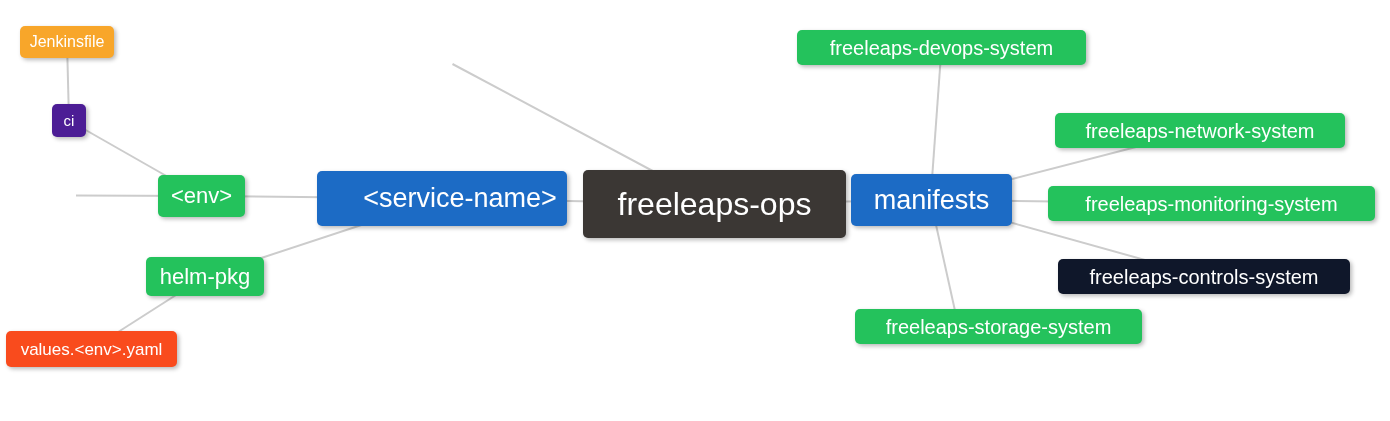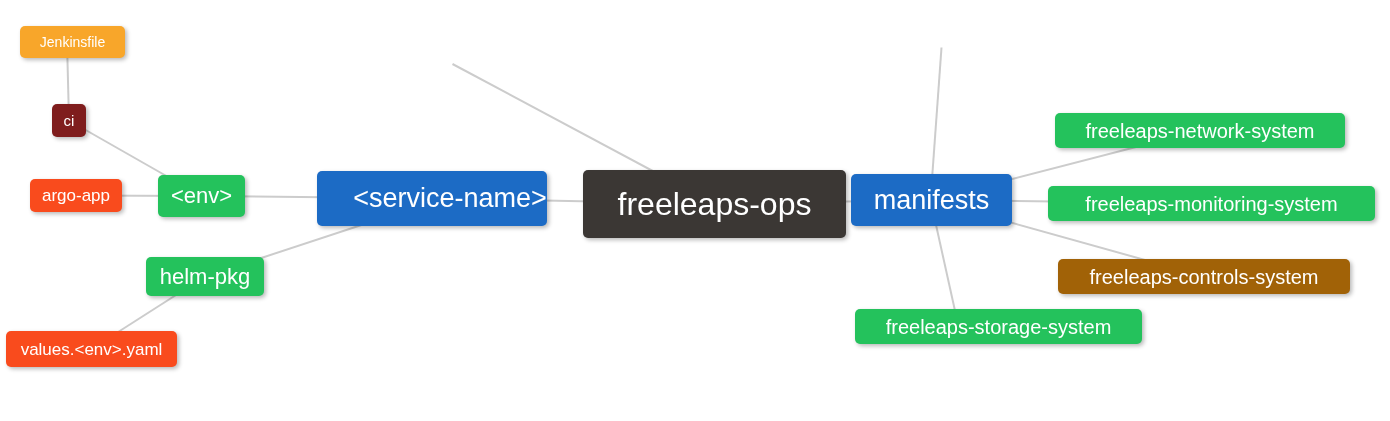--- a/index.html
+++ b/index.html
@@ -62,27 +62,27 @@
       <line x1="442" y1="198.5" x2="205" y2="276.5" stroke="#cccccc"></line>
       <line x1="205" y1="276.5" x2="91.5" y2="349" stroke="#cccccc"></line>
       <line x1="714.5" y1="204" x2="930.5" y2="200" stroke="#cccccc"></line>
       <line x1="930.5" y1="200" x2="941.5" y2="47.5" stroke="#cccccc"></line>
       <line x1="930.5" y1="200" x2="1200" y2="130.5" stroke="#cccccc"></line>
       <line x1="930.5" y1="200" x2="1211.5" y2="203.5" stroke="#cccccc"></line>
       <line x1="930.5" y1="200" x2="1204" y2="276.5" stroke="#cccccc"></line>
       <line x1="930.5" y1="200" x2="958.5" y2="326.5" stroke="#cccccc"></line>
     </svg>
   <div class="nodes-layer">
-      <div class="node" style="left: 20px; top: 26px; width: 105px; height: 32px; font-size: 14px; background: rgb(248, 166, 42);">Jenkinsfile</div>
-      <div class="node" style="left: 52px; top: 104px; width: 34px; height: 33px; font-size: 15px; background: #7f1d1d;">ci</div>
-      <div class="node" style="left: 30px; top: 179px; width: 92px; height: 33px; font-size: 17px; background: rgb(249, 75, 29);">argo-app</div>
+      <div class="node" style="left: 20px; top: 26px; width: 94px; height: 32px; font-size: 16px; background: rgb(248, 166, 42);">Jenkinsfile</div>
+      <div class="node" style="left: 52px; top: 104px; width: 34px; height: 33px; font-size: 15px; background: #4c1d95;">ci</div>
       <div class="node" style="left: 158px; top: 175px; width: 87px; height: 42px; font-size: 22px; background: rgb(36, 194, 92);">&lt;env&gt;</div>
-      <div class="node" style="left: 317px; top: 171px; width: 230px; height: 55px; font-size: 27px; background: rgb(28, 107, 197); padding-left: 36px;">&lt;service-name&gt;</div>
+      <div class="node" style="left: 317px; top: 171px; width: 250px; height: 55px; font-size: 27px; background: rgb(28, 107, 197); padding-left: 36px;">&lt;service-name&gt;</div>
       <div class="node" style="left: 583px; top: 170px; width: 263px; height: 68px; font-size: 32px; background: rgb(59, 55, 52);">freeleaps-ops</div>
       <div class="node" style="left: 851px; top: 174px; width: 161px; height: 52px; font-size: 27px; background: rgb(28, 107, 197);">manifests</div>
       <div class="node" style="left: 146px; top: 257px; width: 118px; height: 39px; font-size: 22px; background: rgb(36, 194, 92);">helm-pkg</div>
       <div class="node" style="left: 6px; top: 331px; width: 171px; height: 36px; font-size: 17px; background: rgb(249, 75, 29);">values.&lt;env&gt;.yaml</div>
+      <div class="node" style="left: 797px; top: 30px; width: 289px; height: 35px; font-size: 20px; background: rgb(36, 194, 92);">freeleaps-devops-system</div>
       <div class="node" style="left: 1048px; top: 186px; width: 327px; height: 35px; font-size: 20px; background: rgb(36, 194, 92);">freeleaps-monitoring-system</div>
       <div class="node" style="left: 1055px; top: 113px; width: 290px; height: 35px; font-size: 20px; background: rgb(36, 194, 92);">freeleaps-network-system</div>
-      <div class="node" style="left: 1058px; top: 259px; width: 292px; height: 35px; font-size: 20px; background: #a16207;">freeleaps-controls-system</div>
+      <div class="node" style="left: 1058px; top: 259px; width: 292px; height: 35px; font-size: 20px; background: #0f172a;">freeleaps-controls-system</div>
       <div class="node" style="left: 855px; top: 309px; width: 287px; height: 35px; font-size: 20px; background: rgb(36, 194, 92);">freeleaps-storage-system</div>
     </div>
 </div>
 
 </body></html>

